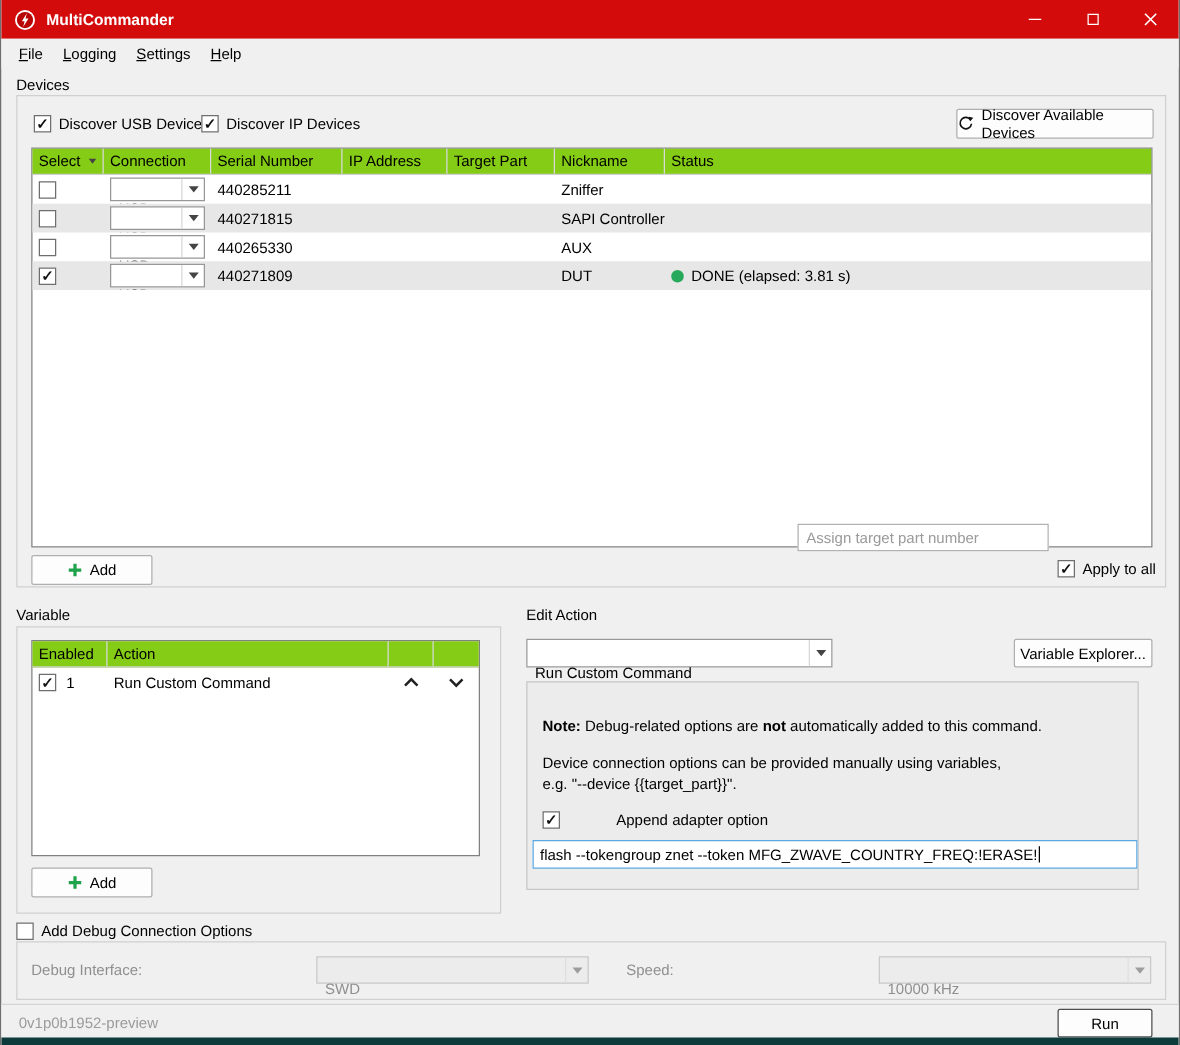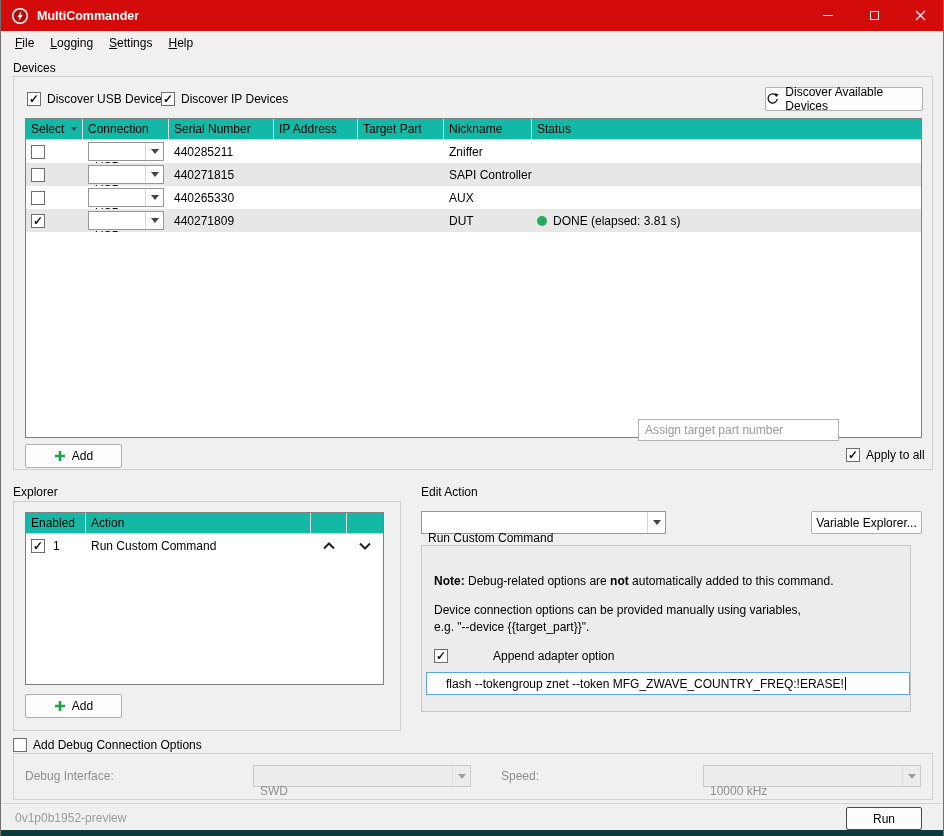--- a/index.html
+++ b/index.html
@@ -52,21 +52,21 @@
   .combo.disabled .tri-down { border-top-color:#9d9d9d; }
   .combo.disabled .combo-arrow { border-left-color:#dedede; }
 
   .text-input { background:#fff; border:1px solid #b2b2b2; font-size:12px; padding:0 6px;
     font-family:"Liberation Sans", sans-serif; }
   .text-input::placeholder { color:#9a9a9a; }
 
   
   .dev-table { position:absolute; left:24px; top:118px; width:897px; height:320px;
     background:#fff; border:1px solid #808080; }
-  .thead { display:flex; height:21px; border-bottom:1px solid #cfcfcf; background:#14b8a6; }
+  .thead { display:flex; height:21px; border-bottom:1px solid #cfcfcf; background:#84cc16; }
   .th { display:flex; align-items:center; padding:0 5px; border-right:1px solid #d9d9d9; font-weight:normal; }
   .th:last-child { border-right:none; }
   .trow { display:flex; height:23px; }
   .trow.alt { background:#e7e7e7; }
   .tcell { display:flex; align-items:center; padding:0 5px; overflow:hidden; white-space:nowrap; }
   .c-select { width:57px; } .c-conn { width:86px; } .c-serial { width:105px; }
   .c-ip { width:84px; } .c-target { width:86px; } .c-nick { width:88px; } .c-status { flex:1; }
   .row-combo { width:80px; height:19px; }
   .status-dot { width:10px; height:10px; border-radius:50%; background:#27a95c; margin-right:6px; display:none; }
   .status-dot.checked { display:inline-block; }
@@ -80,21 +80,21 @@
   
   .edit-panel { position:absolute; left:420px; top:545px; width:490px; height:167px;
     background:#ececec; border:1px solid #c6c6c6; padding:12px; }
   .ep-line { line-height:15px; }
   .ep-note { margin-top:16px; }
   .ep-hint1 { margin-top:14px; }
   .ep-hint2 { margin-top:2px; }
   .ep-cb { margin-top:14px;gap:45px; }
   .bold { font-weight:bold; }
   .command-input { margin-top:9px; margin-left:-8px; width:484px; height:23px;
-    background:#fff; border:1px solid #5aa7e0; display:flex; align-items:center; padding:0 19px;
+    background:#fff; border:1px solid #5aa7e0; display:flex; align-items:center; padding:0 5px;
     white-space:nowrap; overflow:hidden;text-align:right; }
   .caret { display:inline-block; width:1px; height:13px; background:#000; margin-left:1px; }
 
   
   .disabled-label { color:#8f8f8f; position:absolute; }
   .statusbar { position:absolute; left:0; top:803px; width:100%; height:42px;
     border-top:1px solid #d4d4d4; background:#f0f0f0; }
   .version-text { position:absolute; left:14px; top:7px; color:#9b9b9b; }
   .accent-strip { position:absolute; left:0; bottom:0; width:100%; height:6px; background:#0d3b3c; }
 
@@ -264,21 +264,21 @@
         <path d="M6 1 V11 M1 6 H11" stroke="#1ea34a" stroke-width="2.6"></path>
       </svg>
     <span>Add</span>
   </div>
   <input class="text-input" style="position: absolute; left: 637px; top: 419px; width: 201px; height: 22px;" placeholder="Assign target part number">
   <div class="cb-row cb-abs" style="left:845px; top:448px;">
     <span class="checkbox checked"></span>
     <span>Apply to all</span>
   </div>
 
-  <div class="section-label" style="left:12px; top:485px;">Explorer</div>
+  <div class="section-label" style="left:12px; top:485px;">Variable</div>
   <div class="groupbox" style="left:12px; top:501px; width:388px; height:230px;"></div>
 
   <div class="act-table">
     <div class="thead">
       <div class="th a-enabled">Enabled</div>
       <div class="th a-action">Action</div>
       <div class="th a-move"></div>
       <div class="th a-move"></div>
     </div>
     <div class="trow">

